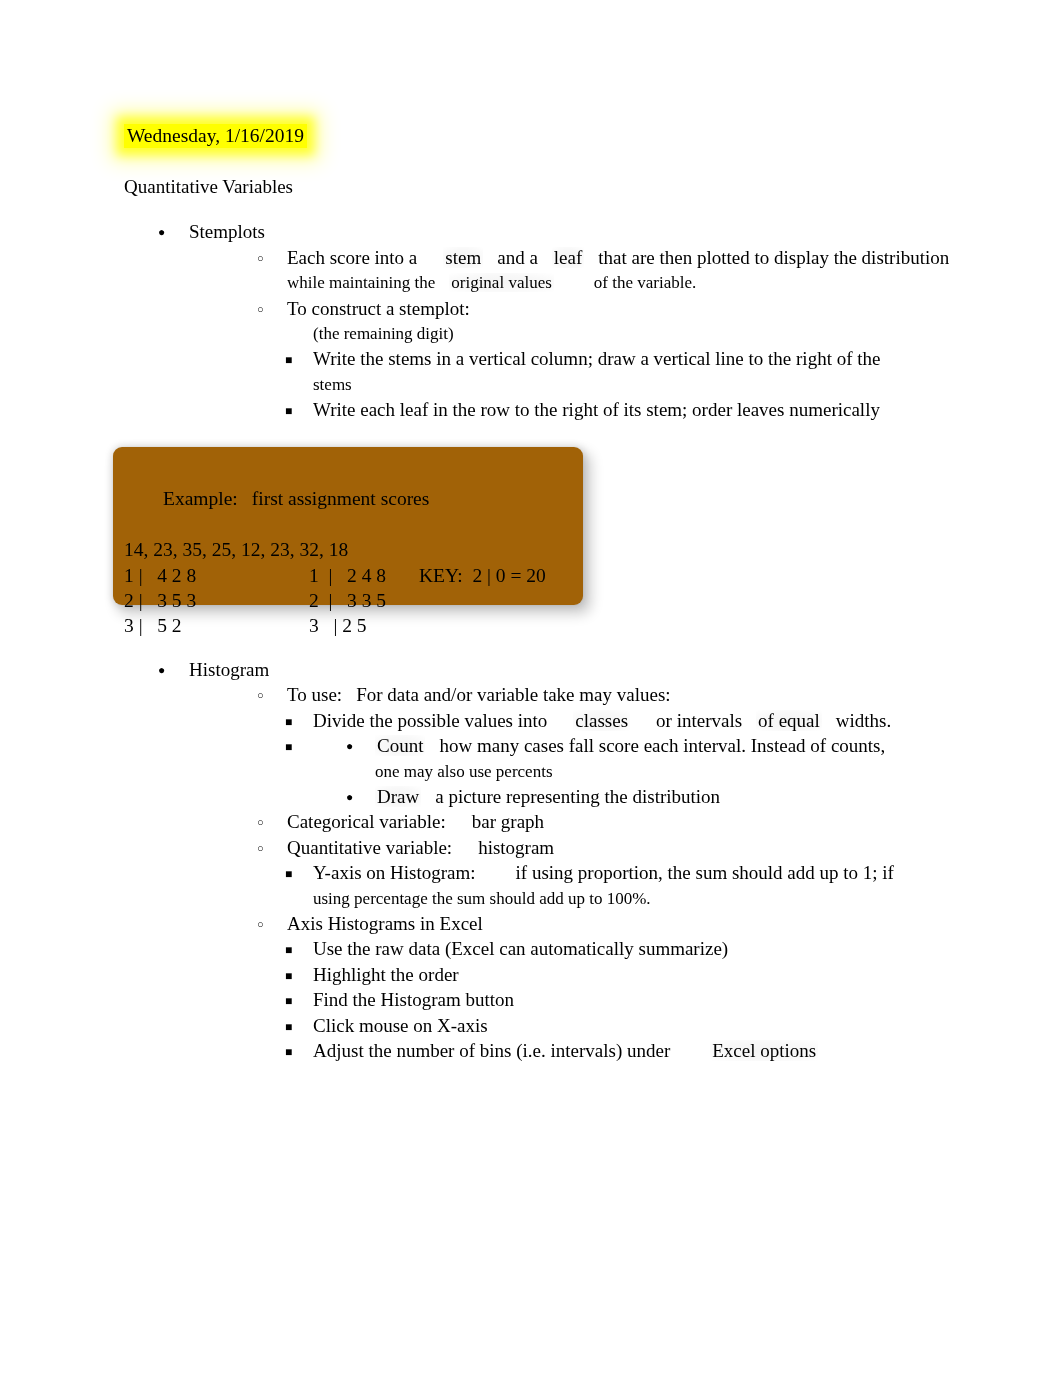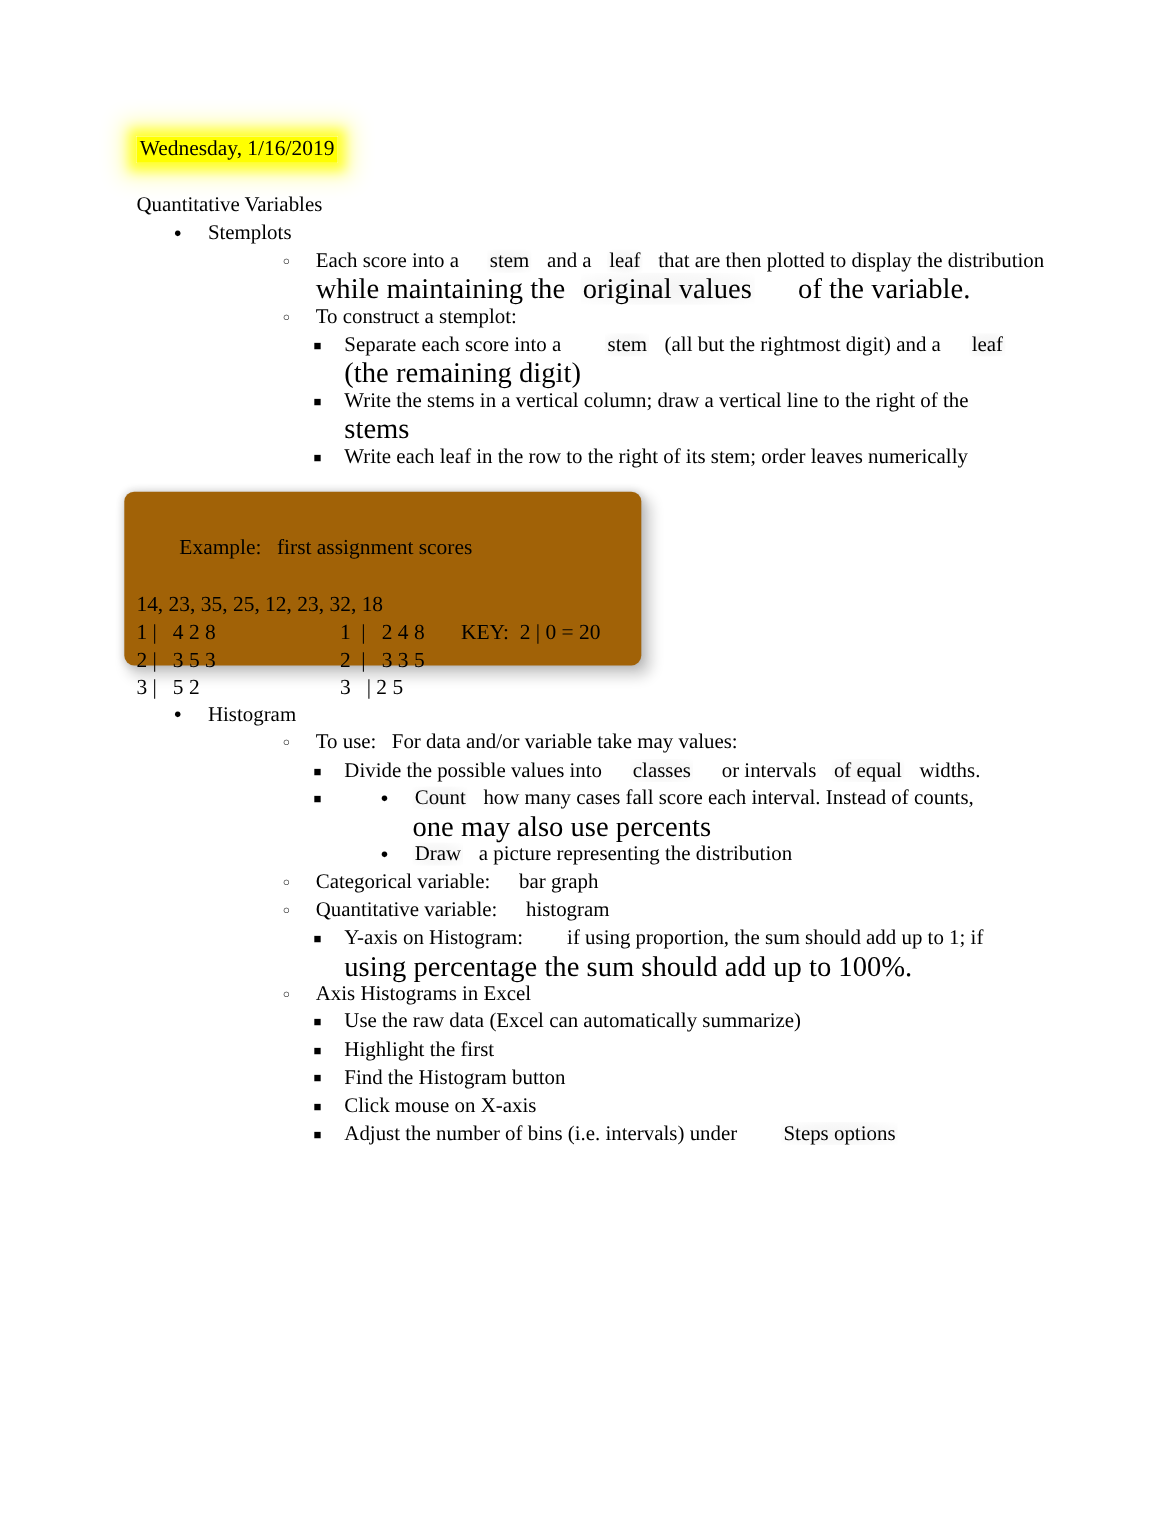--- a/index.html
+++ b/index.html
@@ -44,37 +44,37 @@
     width: 1062px;
   }
   .line {
     position: relative;
     font-size: 19px;
     line-height: 25.4px;
     white-space: nowrap;
   }
   .wrapline {
     position: relative;
-    font-size: 26px;
+    font-size: 17px;
     line-height: 25.4px;
     white-space: nowrap;
   }
   .bullet {
     position: absolute;
     font-size: 19.5px;
     line-height: 25.4px;
     text-align: left;
   }
   .bullet.disc::before  { content: "\25CF"; font-size: 12px; vertical-align: 2px; }
   .bullet.circle::before{ content: "\25CB"; font-size: 11px; vertical-align: 2px; }
   .bullet.square::before{ content: "\25A0"; font-size: 12px; vertical-align: 1px; }
 
   
   .lvl0 { padding-left: 124px; }
-  .lvl1 { padding-left: 189px; }
+  .lvl1 { padding-left: 189px; margin-top: 20px; }
   .lvl2 { padding-left: 251px; margin-left: 36px; }
   .lvl3 { padding-left: 313px; }
   .lvl4 { padding-left: 375px; }
 
   .b0 { left: 158px; }
   .b1 { left: 221px; }
   .b2 { left: 285px; }
   .b3 { left: 346px; }
 
   
@@ -143,24 +143,20 @@
     </div>
     <div class="wrapline lvl2">
       <span>while maintaining the</span><span class="gap"></span><span class="faded">original values</span><span class="gap3"></span><span>of the variable.</span>
     </div>
 
     <div class="line lvl2">
       <span class="bullet circle b1"></span>
       <span>To construct a stemplot:</span>
     </div>
 
-    <div class="line lvl3">
-      <span class="bullet square b2"></span>
-      <span>Separate each score into a</span><span class="gap3"></span><span class="faded">stem</span><span class="gap"></span><span>(all but the rightmost digit) and a</span><span class="gap2"></span><span class="faded">leaf</span>
-    </div>
     <div class="wrapline lvl3">(the remaining digit)</div>
 
     <div class="line lvl3">
       <span class="bullet square b2"></span>
       <span>Write the stems in a vertical column; draw a vertical line to the right of the</span>
     </div>
     <div class="wrapline lvl3">stems</div>
 
     <div class="line lvl3">
       <span class="bullet square b2"></span>
@@ -243,33 +239,33 @@
       <span class="bullet circle b1"></span>
       <span>Axis Histograms in Excel</span>
     </div>
 
     <div class="line lvl3">
       <span class="bullet square b2"></span>
       <span>Use the raw data (Excel can automatically summarize)</span>
     </div>
     <div class="line lvl3">
       <span class="bullet square b2"></span>
-      <span>Highlight the first</span>
+      <span>Highlight the order</span>
     </div>
     <div class="line lvl3">
       <span class="bullet square b2"></span>
       <span>Find the Histogram button</span>
     </div>
     <div class="line lvl3">
       <span class="bullet square b2"></span>
       <span>Click mouse on X-axis</span>
     </div>
     <div class="line lvl3">
       <span class="bullet square b2"></span>
-      <span>Adjust the number of bins (i.e. intervals) under</span><span class="gap3"></span><span class="faded">Steps options</span>
+      <span>Adjust the number of bins (i.e. intervals) under</span><span class="gap3"></span><span class="faded">Excel options</span>
     </div>
   </div>
 
   <div class="date-line" id="date-bottom">
     <span class="hl">Friday, 1/18/19</span>
   </div>
 
 </div>
 
 </body></html>

